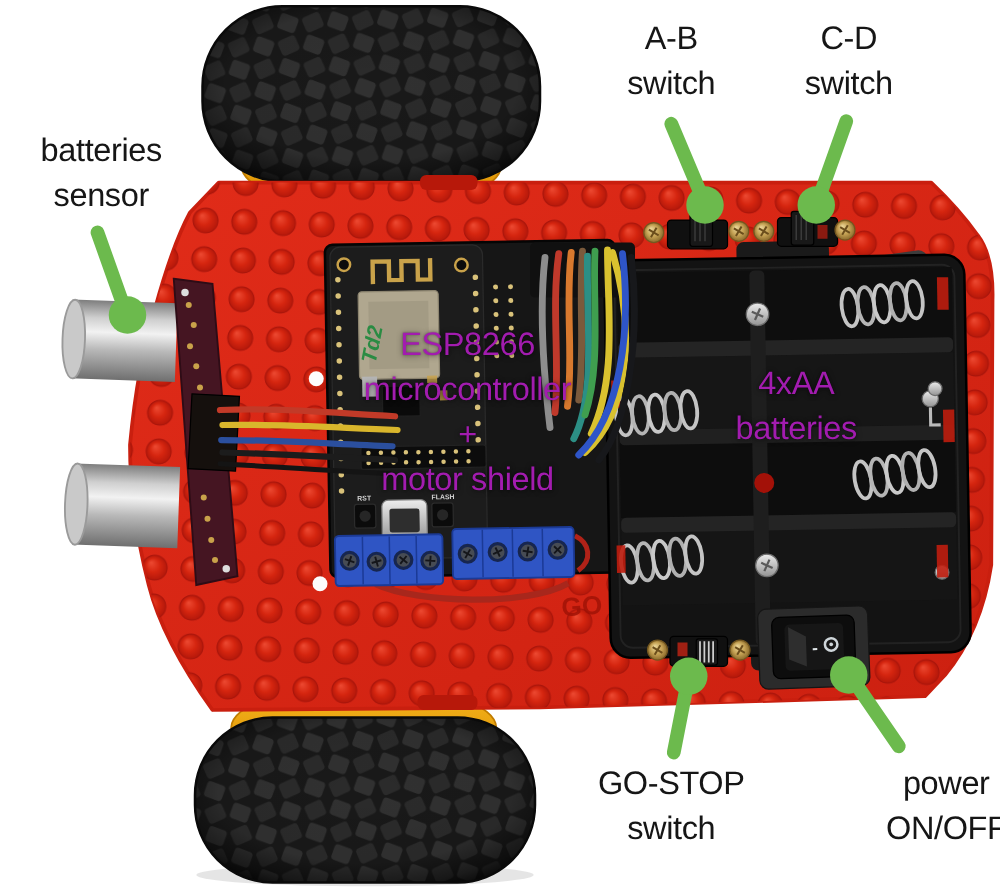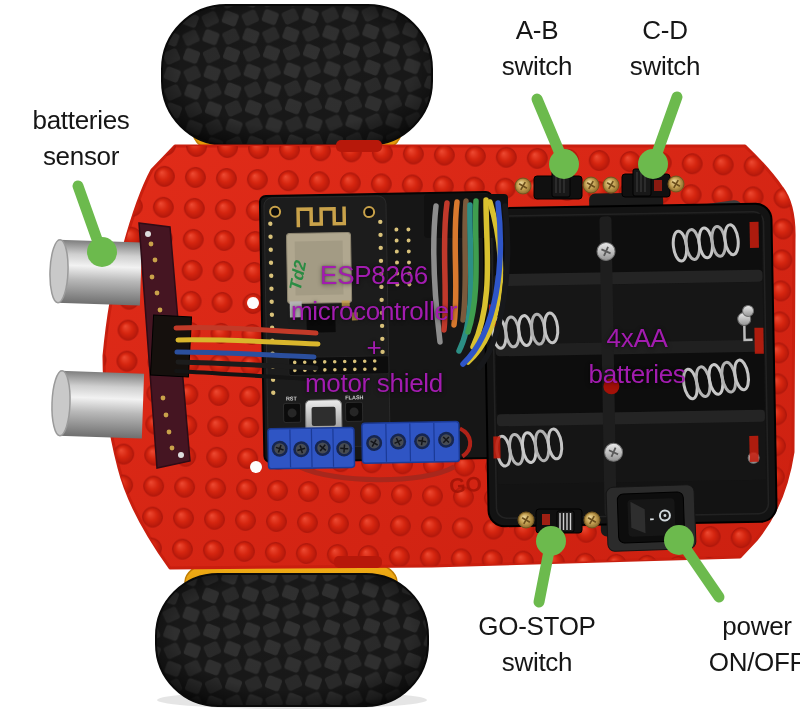--- a/index.html
+++ b/index.html
@@ -364,31 +364,31 @@
 </svg>
 
   <div class="lbl" style="left:81px;top:138px;">
     <div>batteries</div>
     <div>sensor</div>
   </div>
   <div class="lbl" style="left:537px;top:48px;">
     <div>A-B</div>
     <div>switch</div>
   </div>
-  <div class="lbl" style="left:665px;top:48px;">
+  <div class="lbl" style="left:679px;top:48px;">
     <div>C-D</div>
     <div>switch</div>
   </div>
   <div class="lbl light" style="left:374px;top:329px;">
     <div>ESP8266</div>
     <div>microcontroller</div>
     <div>+</div>
     <div>motor shield</div>
   </div>
-  <div class="lbl light" style="left:637px;top:356px;">
+  <div class="lbl light" style="left:637px;top:324px;">
     <div>4xAA</div>
     <div>batteries</div>
   </div>
   <div class="lbl" style="left:537px;top:644px;">
     <div>GO-STOP</div>
     <div>switch</div>
   </div>
   <div class="lbl" style="left:726px;top:644px;margin-left:31px;">
     <div>power</div>
     <div>ON/OFF</div>

